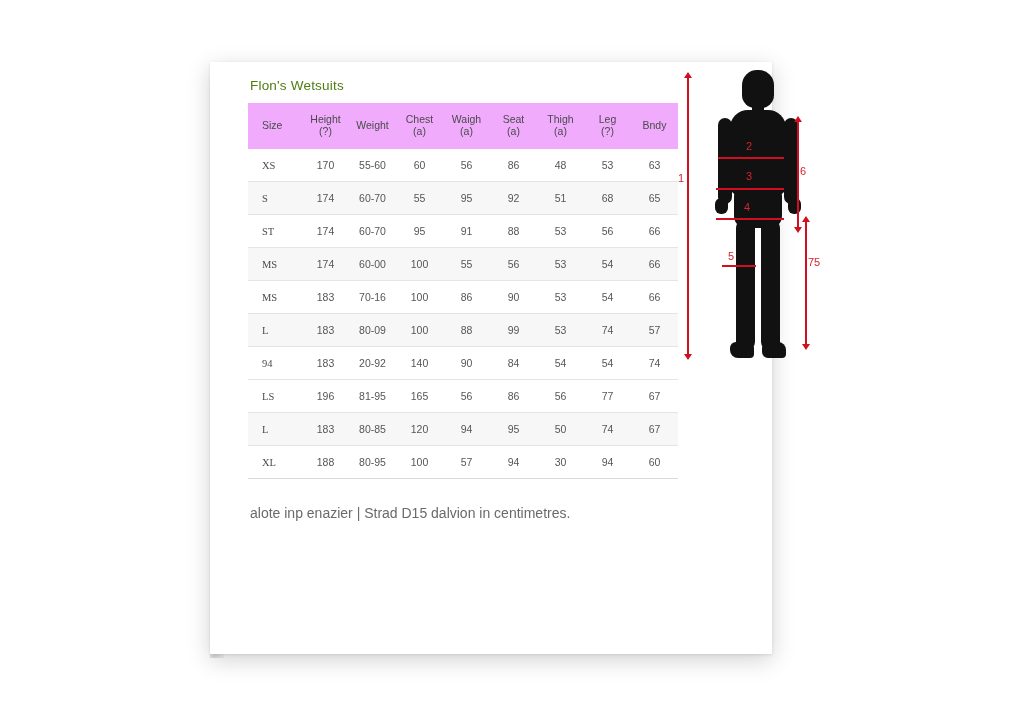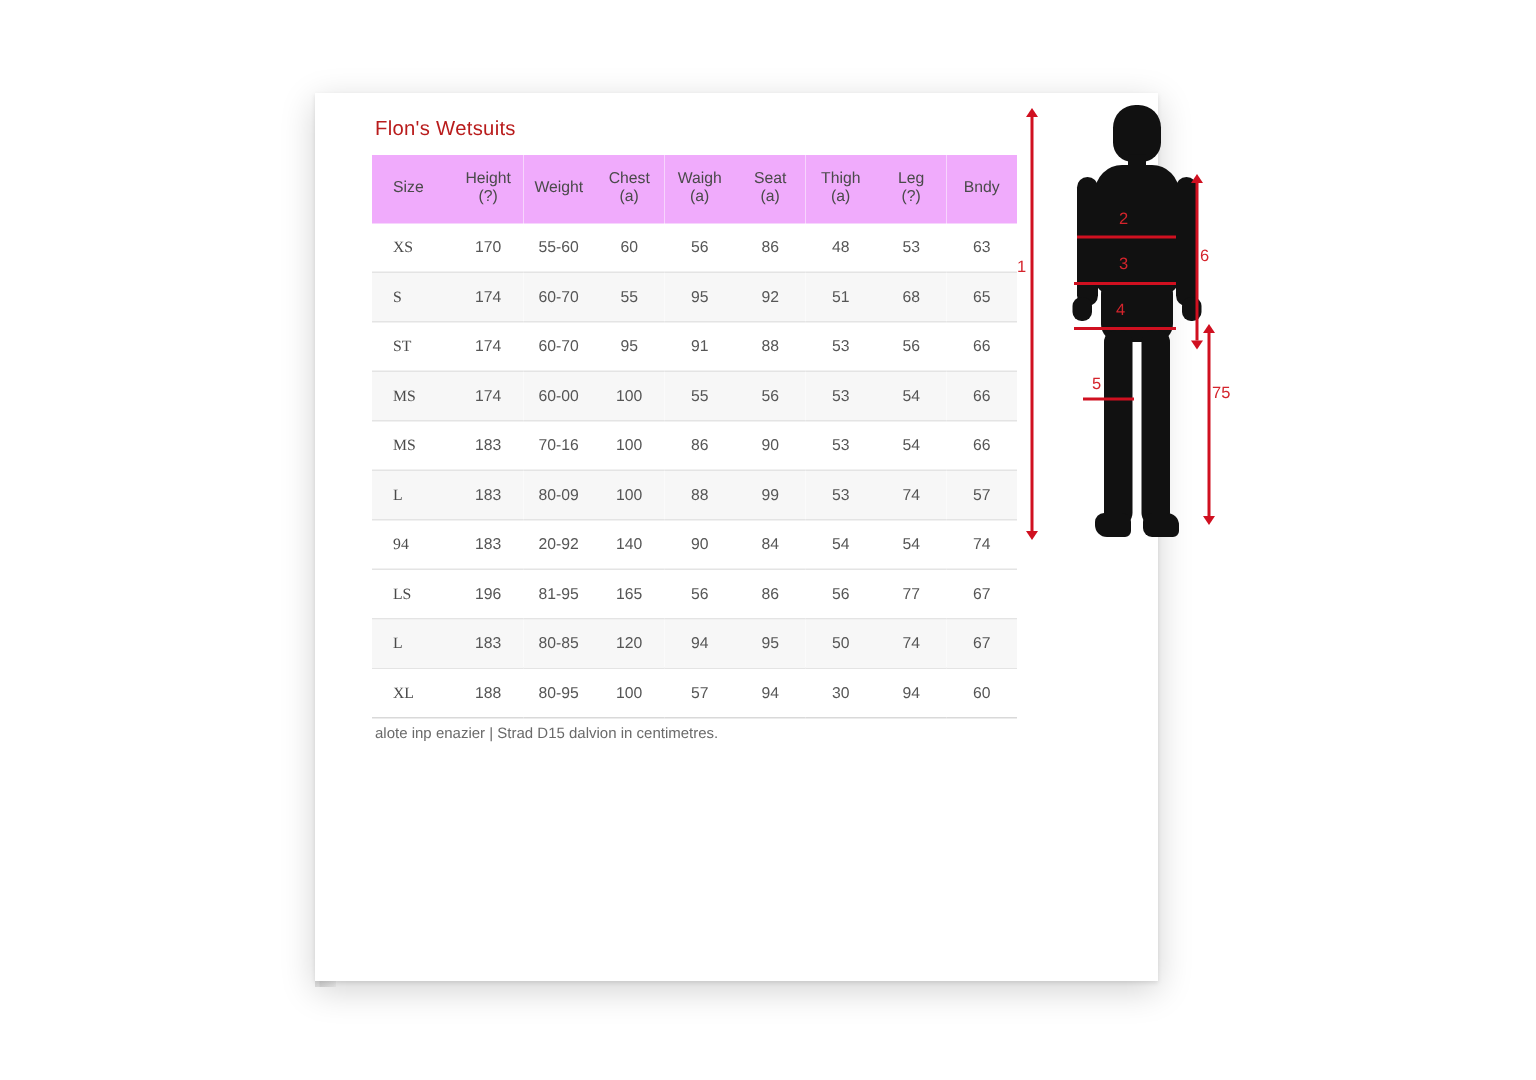--- a/index.html
+++ b/index.html
@@ -49,21 +49,21 @@
   .sheet-inner {
     position: absolute;
     left: 38px;
     top: 16px;
     right: 20px;
     bottom: 14px;
   }
 
   .doc-title {
     font-size: 13.5px;
-    color: #b91c1c;
+    color: #4d7c0f;
     letter-spacing: 0.2px;
     margin: 0 0 10px 2px;
     filter: blur(0.35px);
   }
 
   
   table.size-table {
     border-collapse: collapse;
     width: 428px;
     table-layout: fixed;
@@ -93,22 +93,22 @@
     color: #4b4b4b;
     font-family: Liberation Serif, serif;
   }
   table.size-table tbody tr.alt td { background: #f7f7f7; }
   table.size-table tbody tr:last-child td { border-bottom: 1px solid #d9d9d9; }
 
   col.c-size   { width: 54px; }
   col.c-num    { width: 47px; }
 
   .footnote {
-    margin-top: 5px;
-    font-size: 10px;
+    margin-top: 26px;
+    font-size: 14px;
     color: #6a6a6a;
     filter: blur(0.5px);
     padding-left: 2px;
   }
 
   
   .figure-area {
     position: absolute;
     left: 672px;
     top: 60px;

